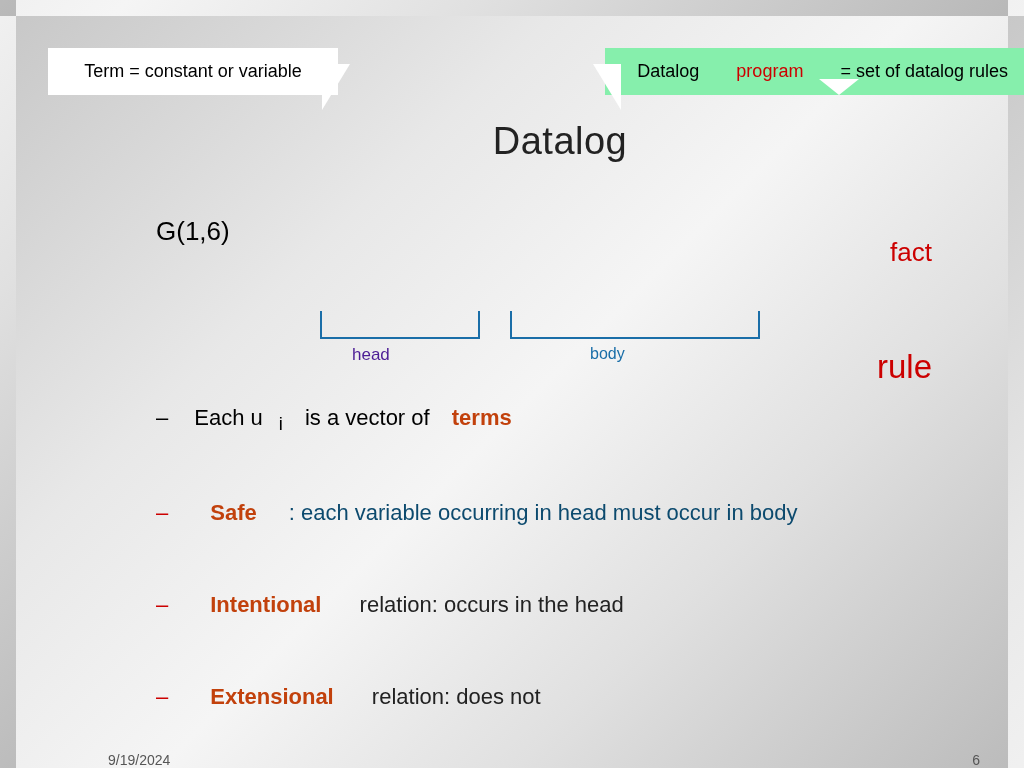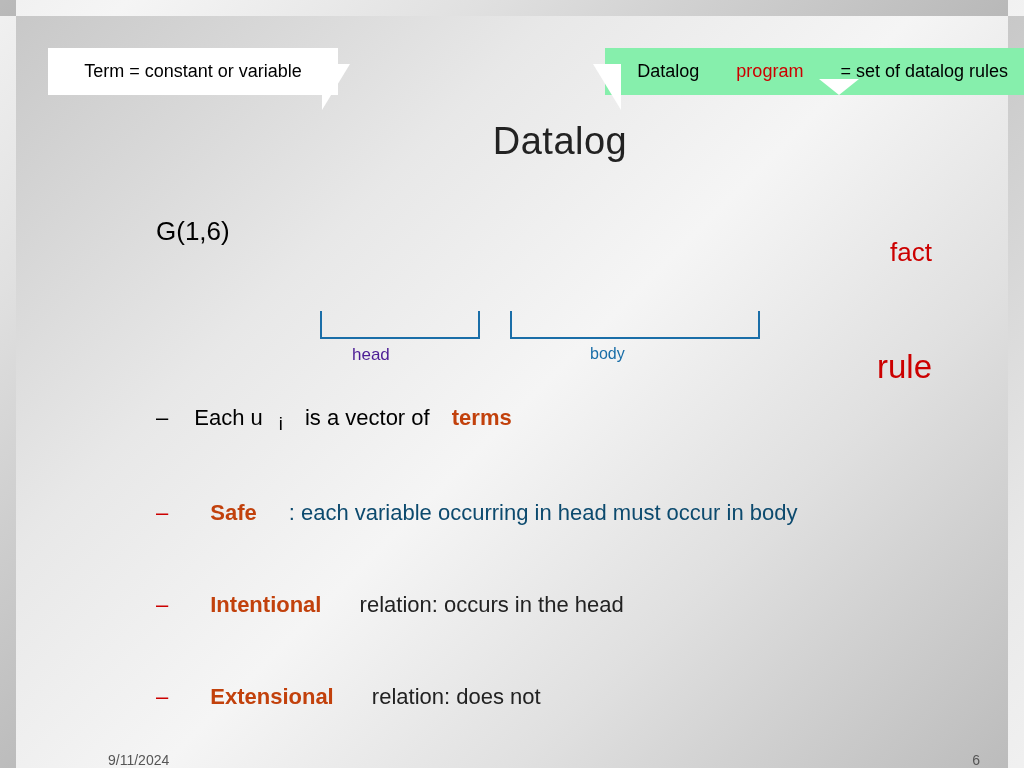--- a/index.html
+++ b/index.html
@@ -289,14 +289,14 @@
 
     <div class="bullet-item" style="color:#cc0000;">
       <span class="bullet-dash">–</span>
       <span><span class="red-text">Extensional</span><span style="color:#222;text-align:center;"> relation: does not</span></span>
     </div>
 
   </div>
 
 </div>
 
-<div class="footer">9/11/2024</div>
+<div class="footer">9/19/2024</div>
 <div class="page-number">6</div>
 
 </body></html>

